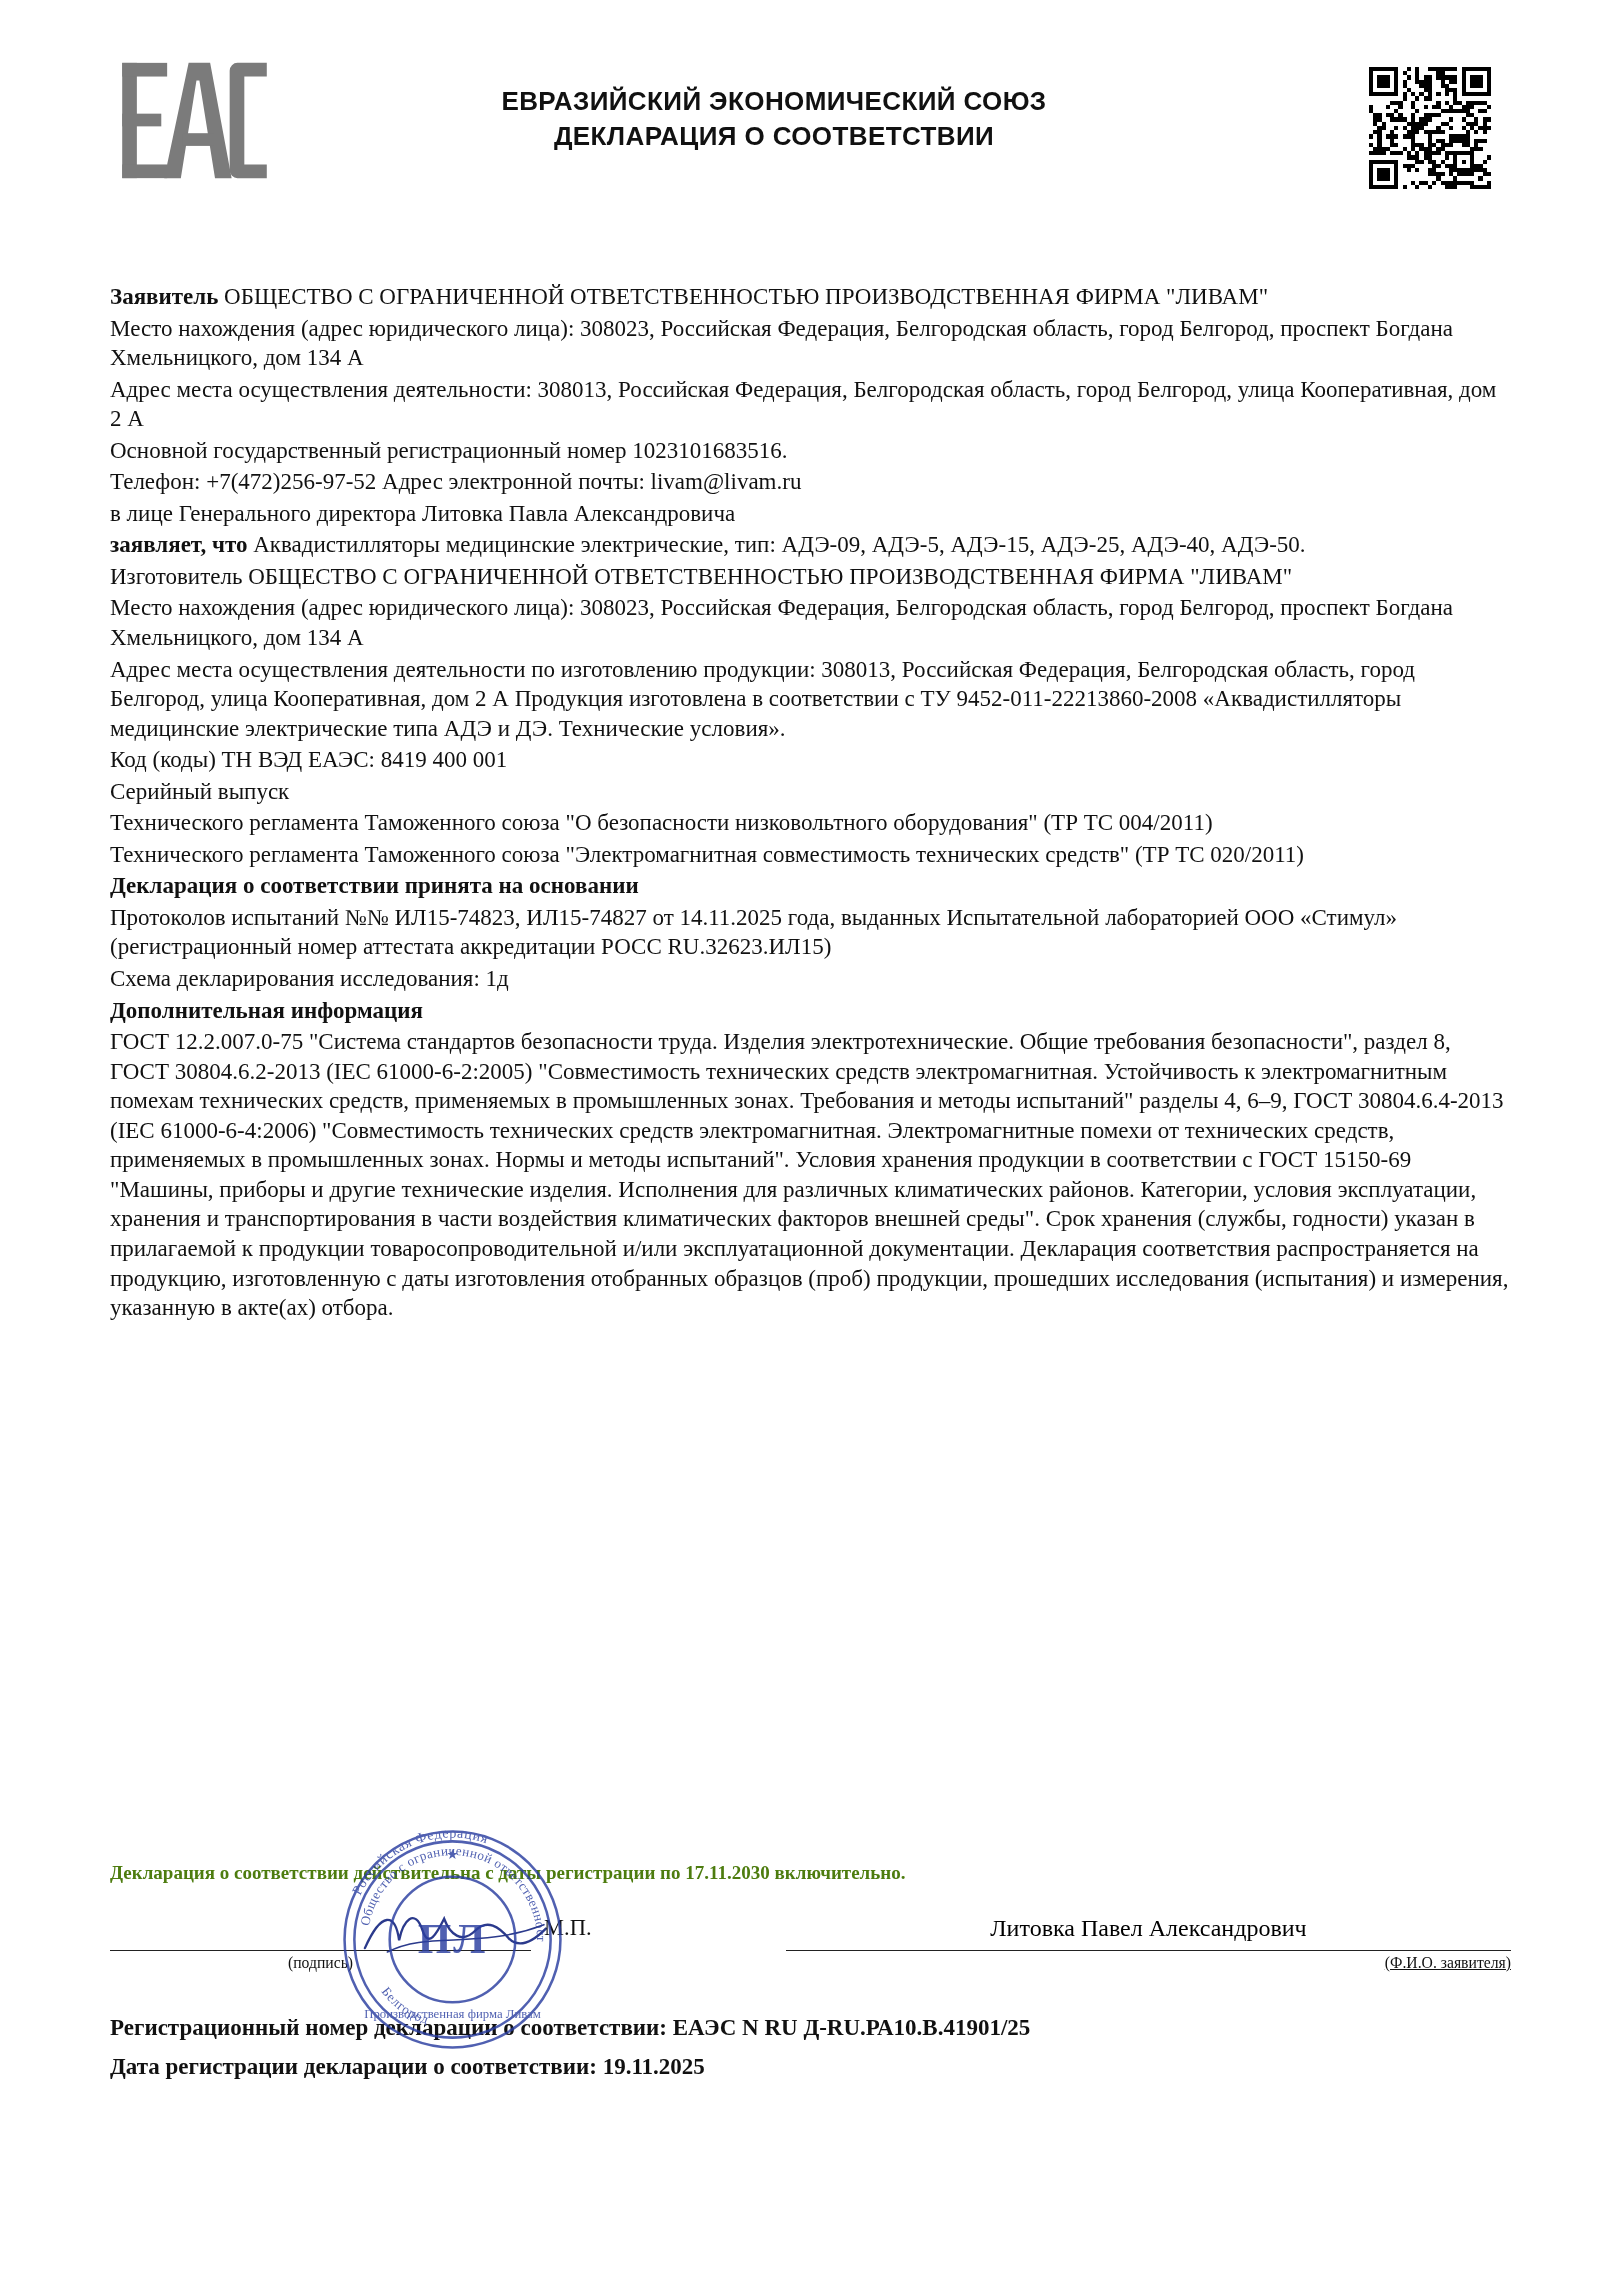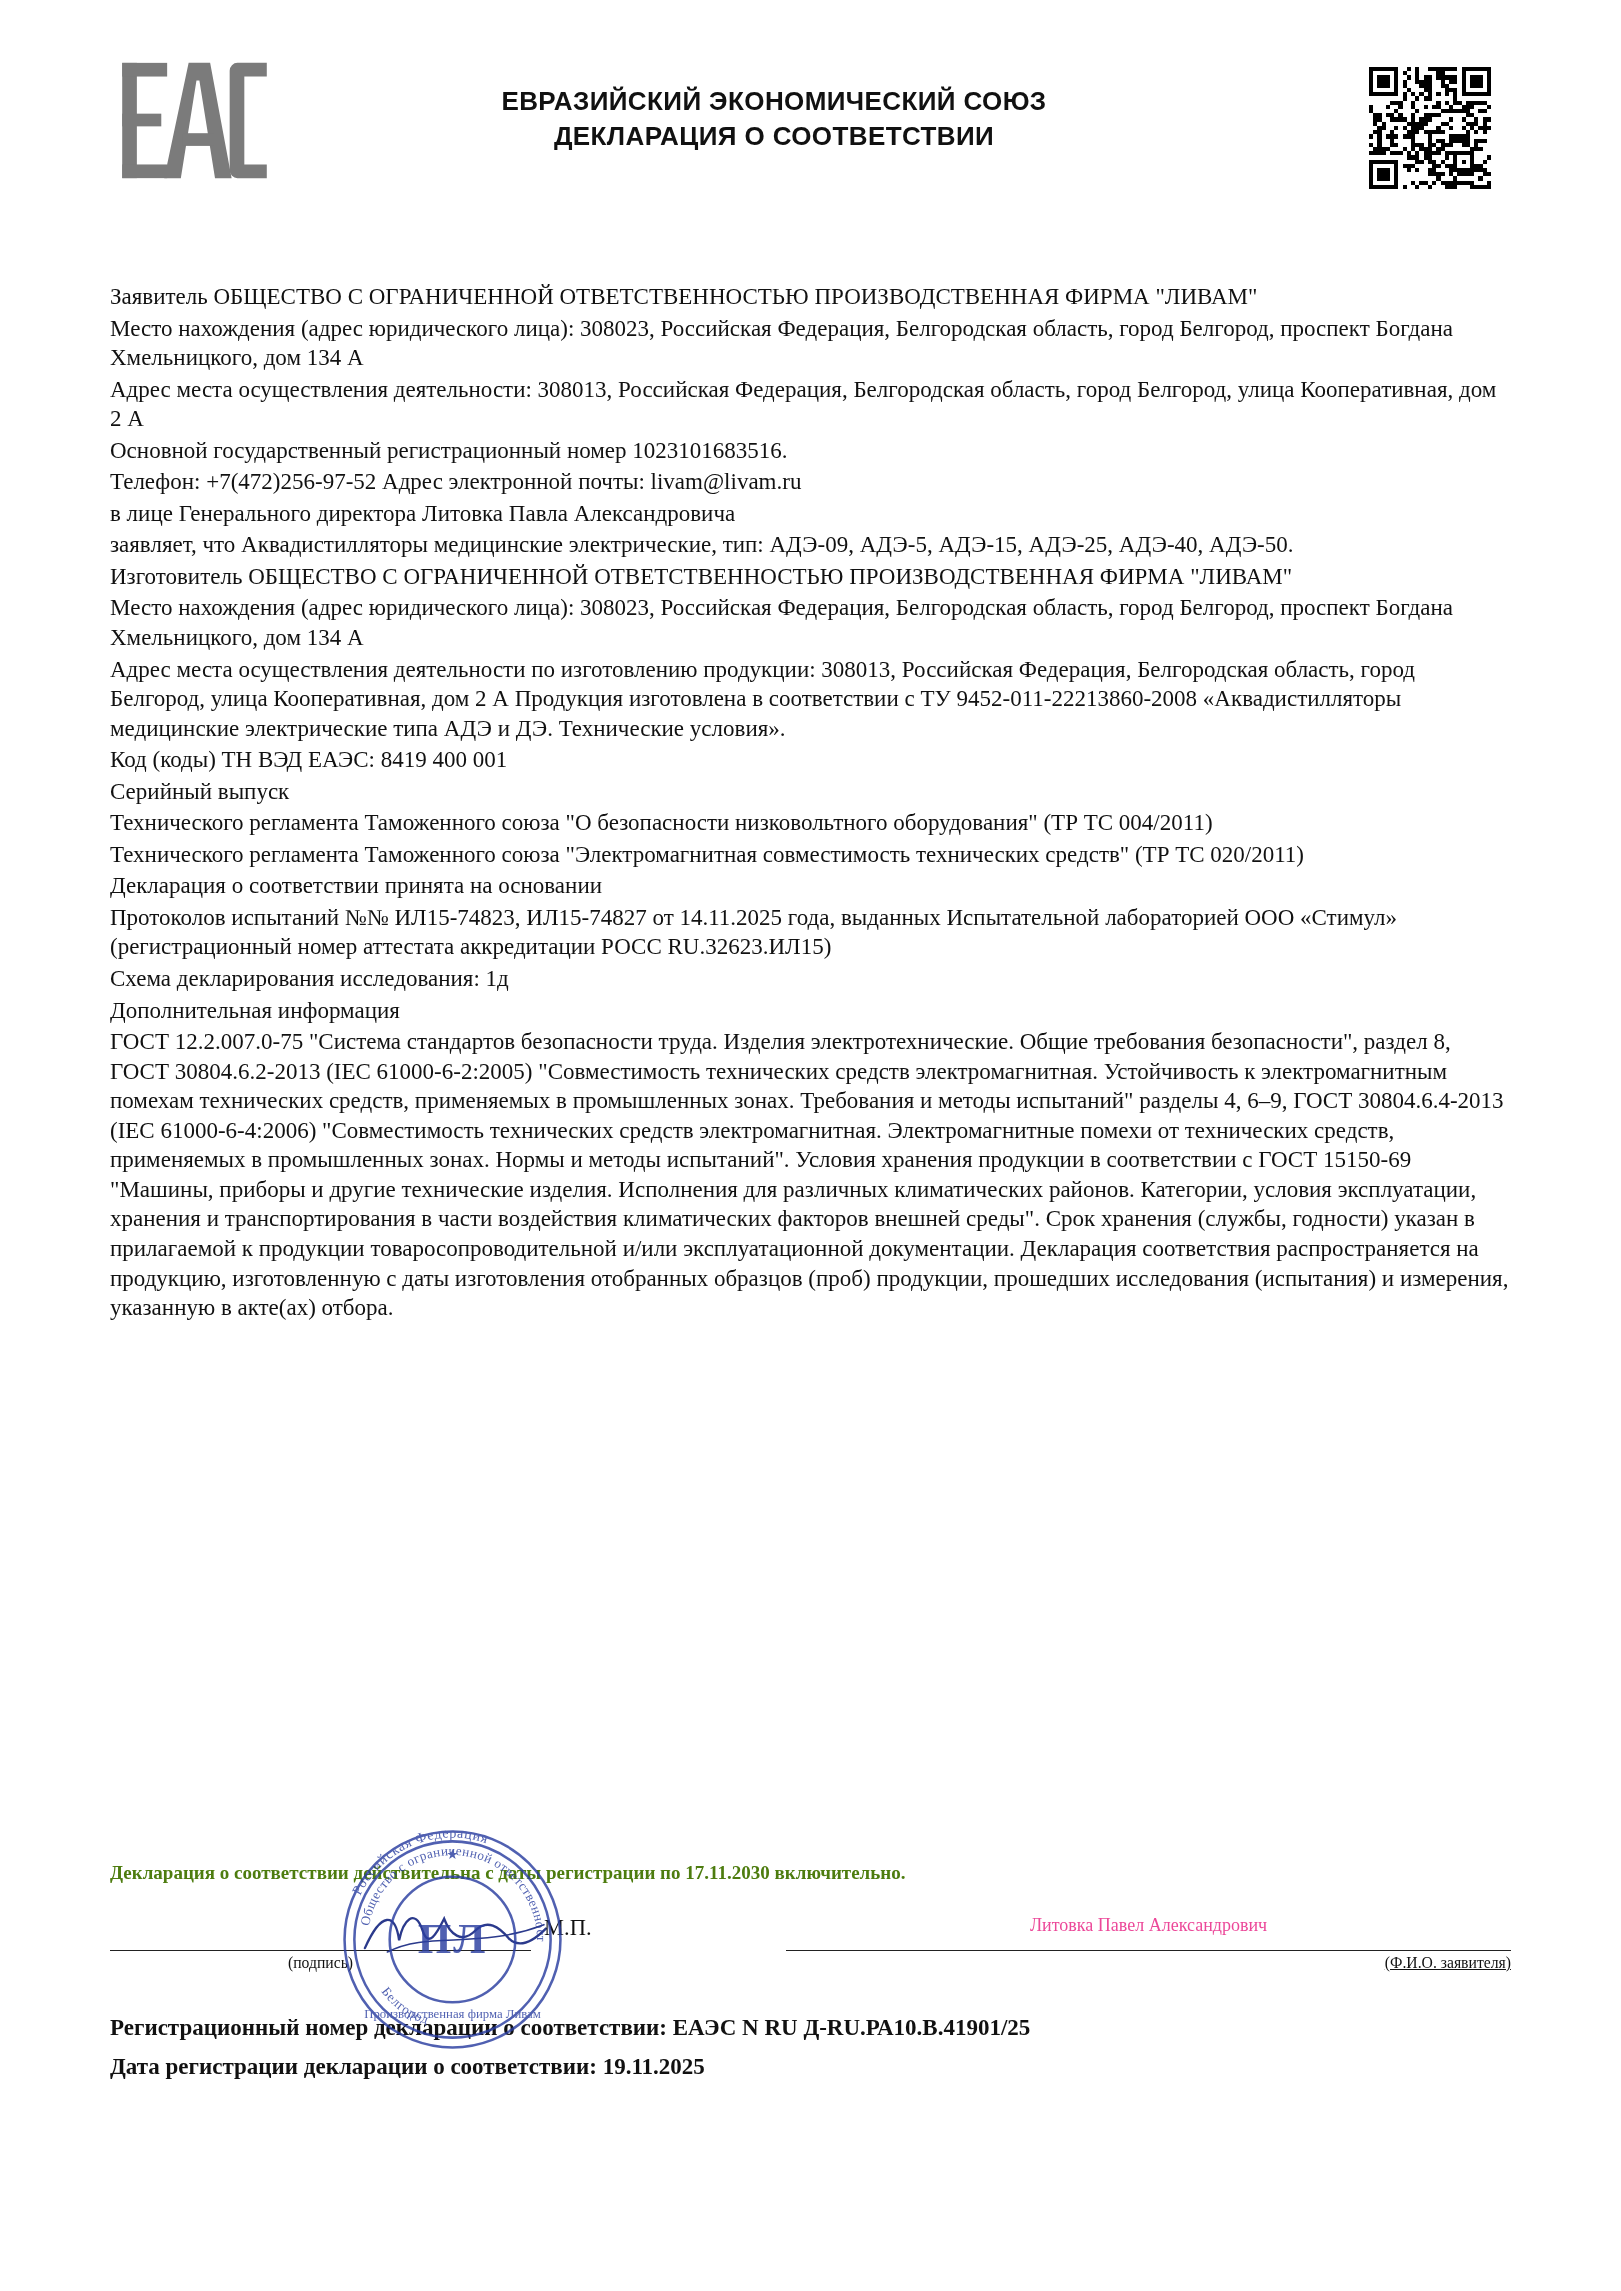--- a/index.html
+++ b/index.html
@@ -66,21 +66,21 @@
     top: 282px;
     width: 1402px;
     font-size: 23px;
     line-height: 1.285;
     color: #111;
   }
   .content p {
     margin: 0 0 2px 0;
     text-align: left;
   }
-  .b { font-weight: normal; }
+  .b { font-weight: bold; }
   .gap { margin-top: 10.8px; }
   .gap-sm { margin-top: 5.9px; }
 
   
   .valid-line {
     position: absolute;
     left: 110px;
     top: 1862px;
     width: 1402px;
     font-size: 19px;
@@ -121,22 +121,22 @@
     text-align: right;
     font-size: 15.7px;
     color: #111;
     text-decoration: underline;
   }
   .sig-name {
     position: absolute;
     left: 676px; top: 5.9px;
     width: 725px;
     text-align: center;
-    font-size: 18px;
-    color: #ec4899;
+    font-size: 24px;
+    color: #000000;
   }
   .mp {
     position: absolute;
     left: 434px; top: 5.9px;
     font-size: 22.5px;
     color: #111;
   }
   .sig-scribble {
     position: absolute;
     left: 250px; top: -7.8px;

